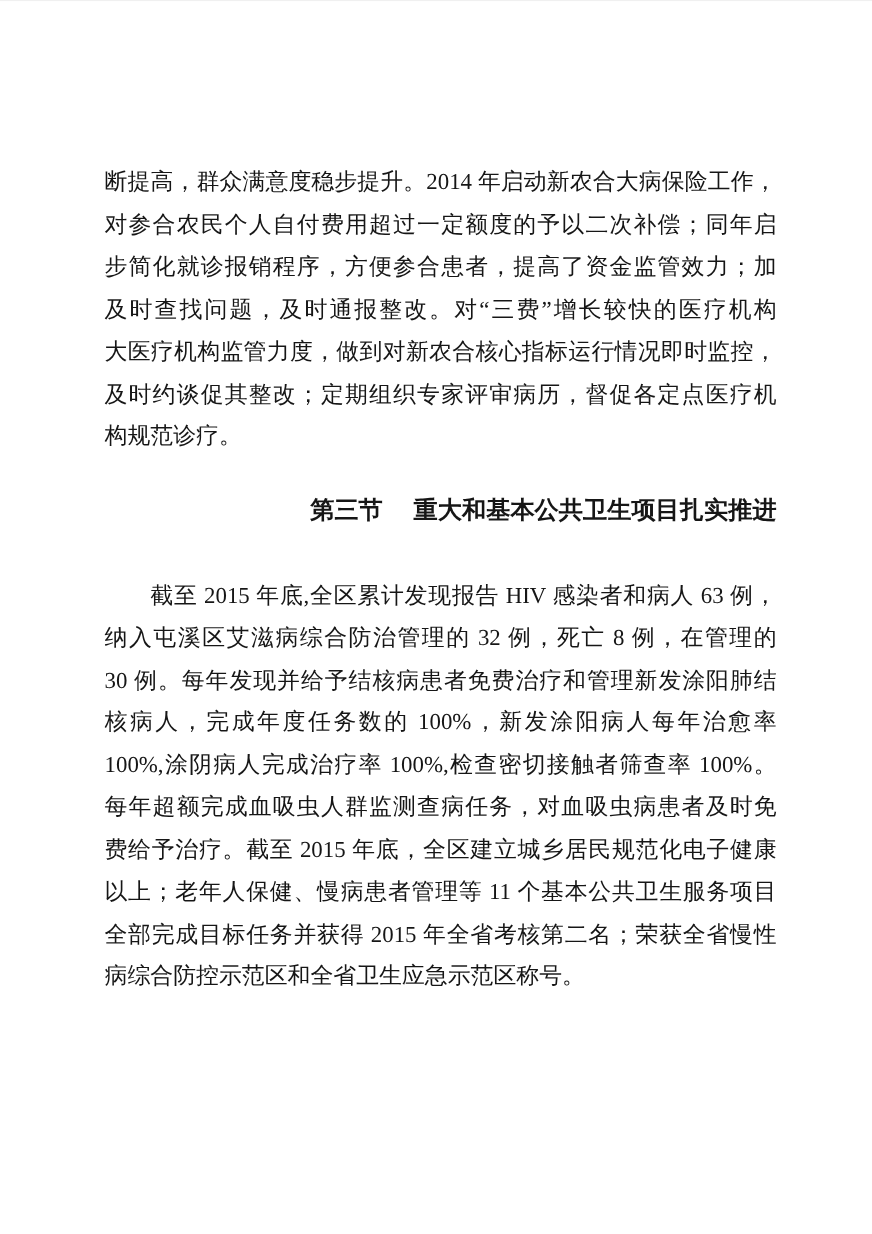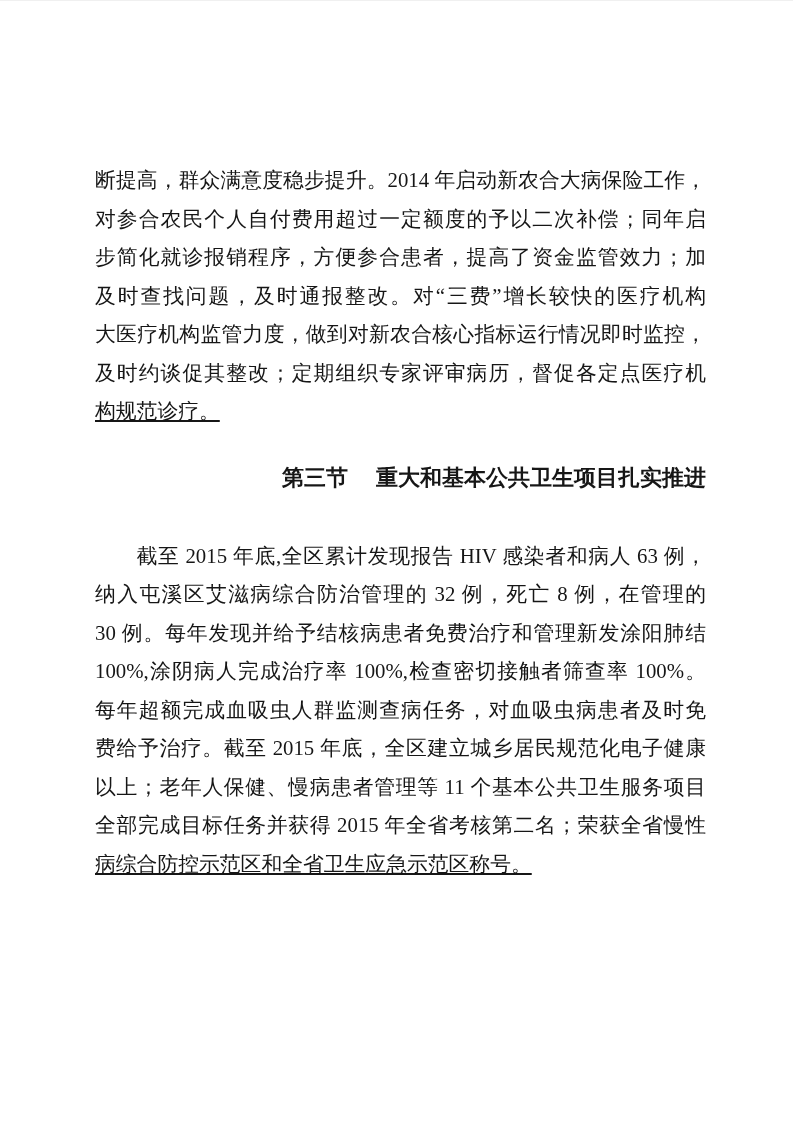--- a/index.html
+++ b/index.html
@@ -16,37 +16,36 @@
     height: 1122px;
     background: #ffffff;
     font-family: "Liberation Serif", "DejaVu Serif", serif;
     color: #161616;
     border-top: 1px solid #f0f0f0;
     box-sizing: border-box;
   }
   .text-column {
     position: absolute;
     left: 95px;
-    top: 160px;
+    top: 146px;
     width: 611px;
   }
   .para { margin: 0; padding: 0; }
   .line {
     height: 38.5px;
     line-height: 38.5px;
     font-size: 20.8px;
     text-align: justify;
     text-align-last: justify;
     text-justify: inter-character;
     overflow: hidden;
     white-space: normal;
   }
   .para .line:last-child {
     text-align-last: left;
-    text-decoration: underline;
   }
   .para--indent .line:first-child {
     text-indent: 2em;
   }
   .section-heading {
     margin: 29px 0 0 0;
     padding: 0 0 0 120px;
     height: 36px;
     line-height: 36px;
     font-size: 22px;
@@ -78,20 +77,21 @@
       </div>
 
     <h2 class="section-heading">
       <span class="section-number">第三节</span><span class="section-title">重大和基本公共卫生项目扎实推进</span>
     </h2>
 
     <div class="para para--second para--indent">
         <div class="line">截至 2015 年底,全区累计发现报告 HIV 感染者和病人 63 例，</div>
         <div class="line">纳入屯溪区艾滋病综合防治管理的 32 例，死亡 8 例，在管理的</div>
         <div class="line">30 例。每年发现并给予结核病患者免费治疗和管理新发涂阳肺结</div>
+        <div class="line">核病人，完成年度任务数的 100%，新发涂阳病人每年治愈率</div>
         <div class="line">100%,涂阴病人完成治疗率 100%,检查密切接触者筛查率 100%。</div>
         <div class="line">每年超额完成血吸虫人群监测查病任务，对血吸虫病患者及时免</div>
         <div class="line">费给予治疗。截至 2015 年底，全区建立城乡居民规范化电子健康</div>
         <div class="line">以上；老年人保健、慢病患者管理等 11 个基本公共卫生服务项目</div>
         <div class="line">全部完成目标任务并获得 2015 年全省考核第二名；荣获全省慢性</div>
         <div class="line">病综合防控示范区和全省卫生应急示范区称号。</div>
       </div>
 
   </div>
 </div>

